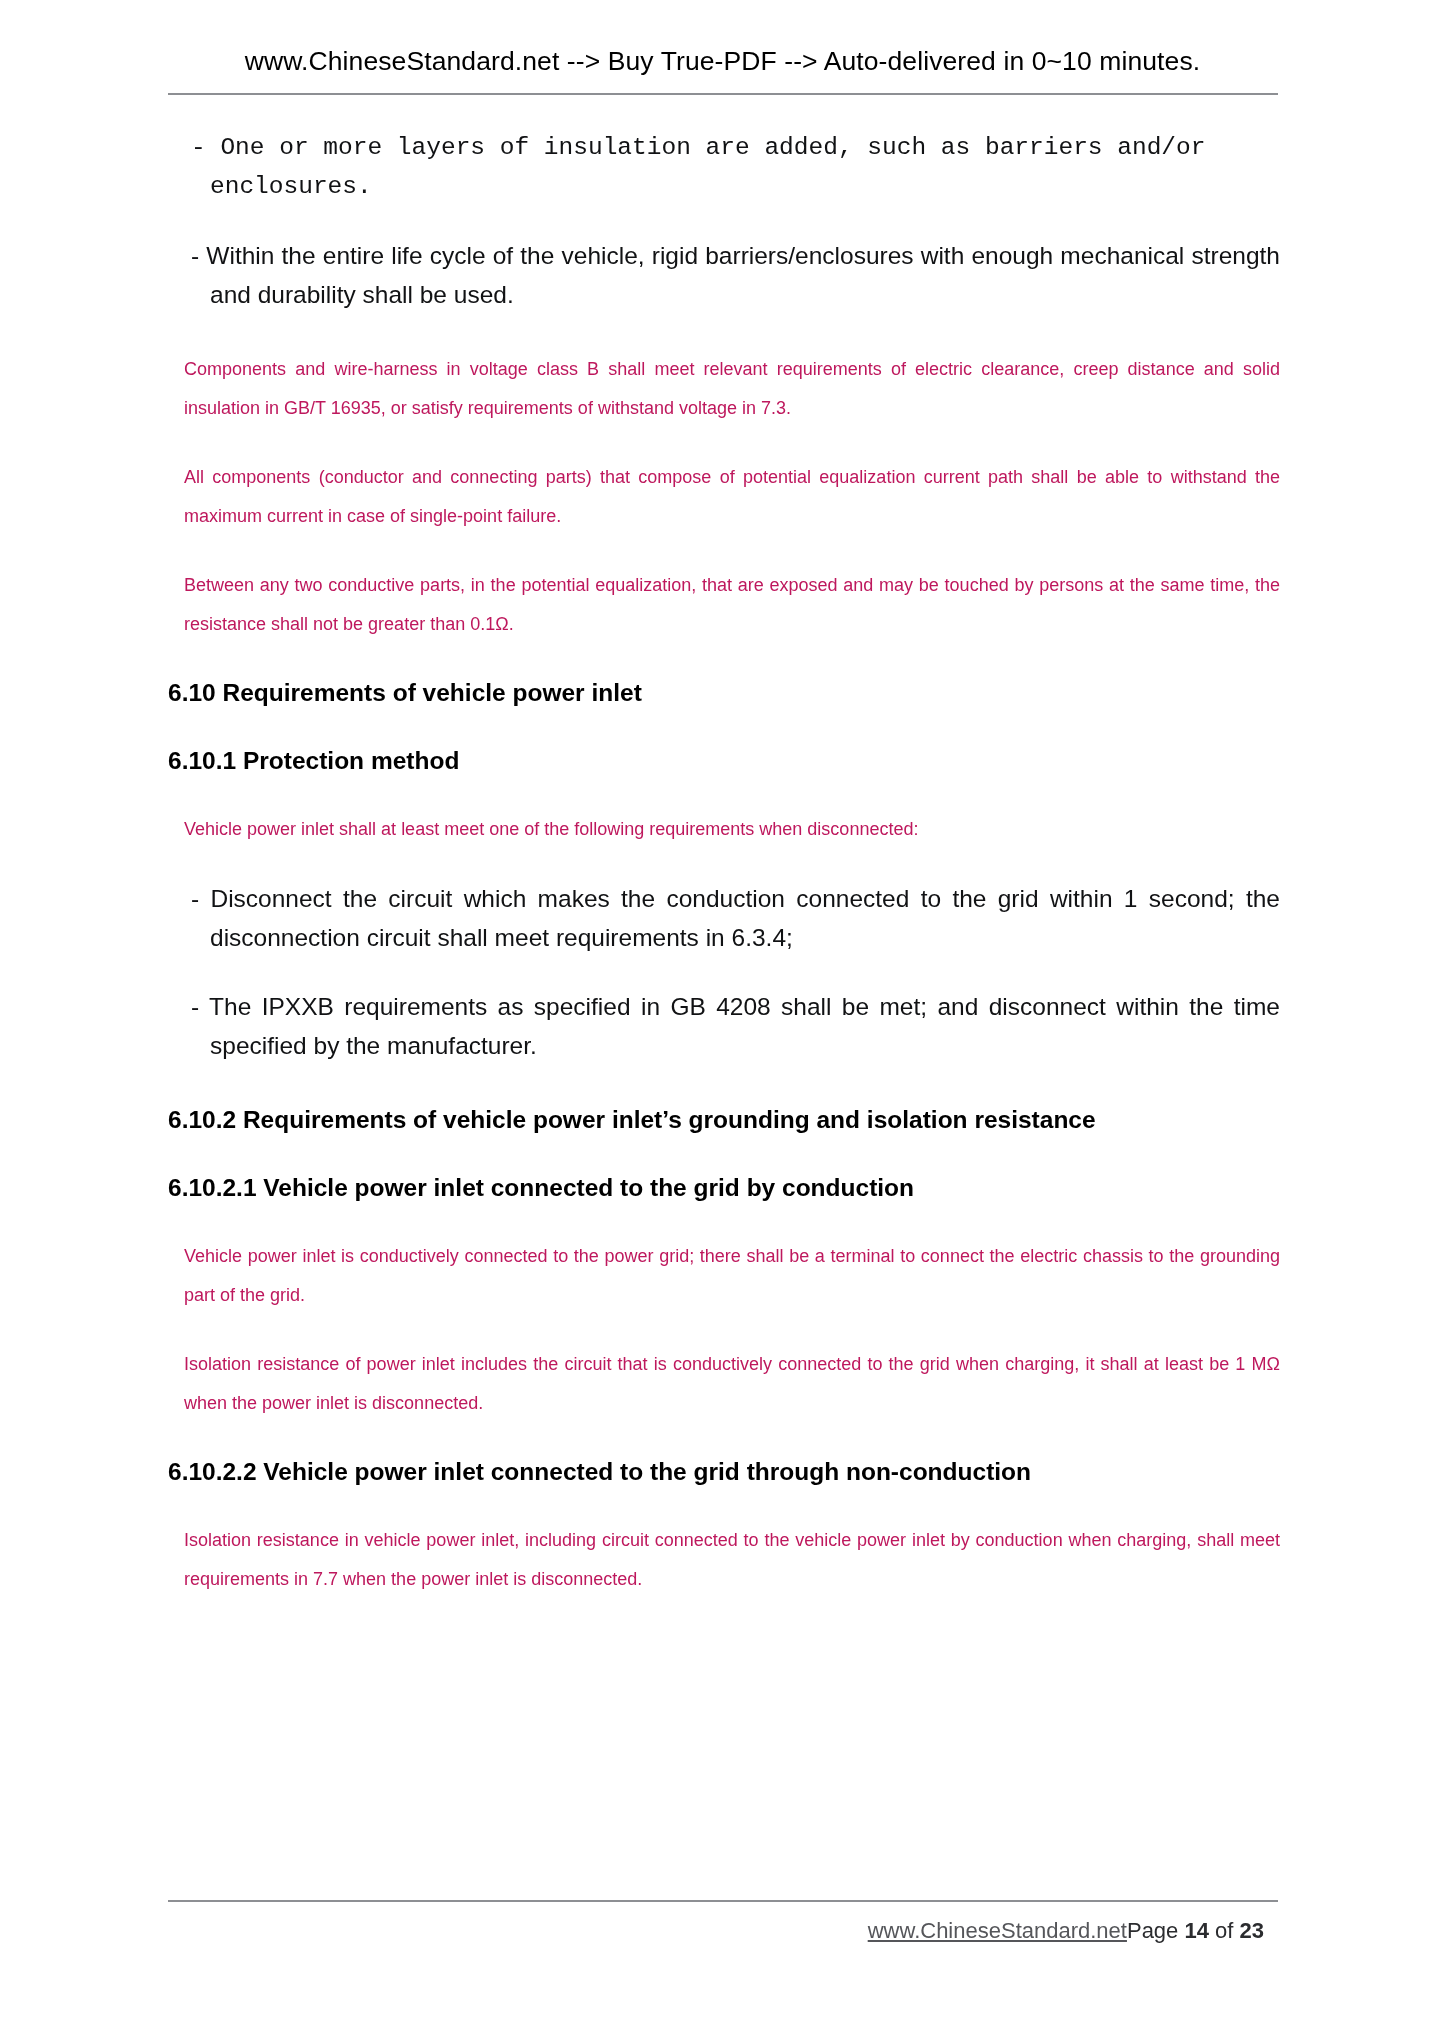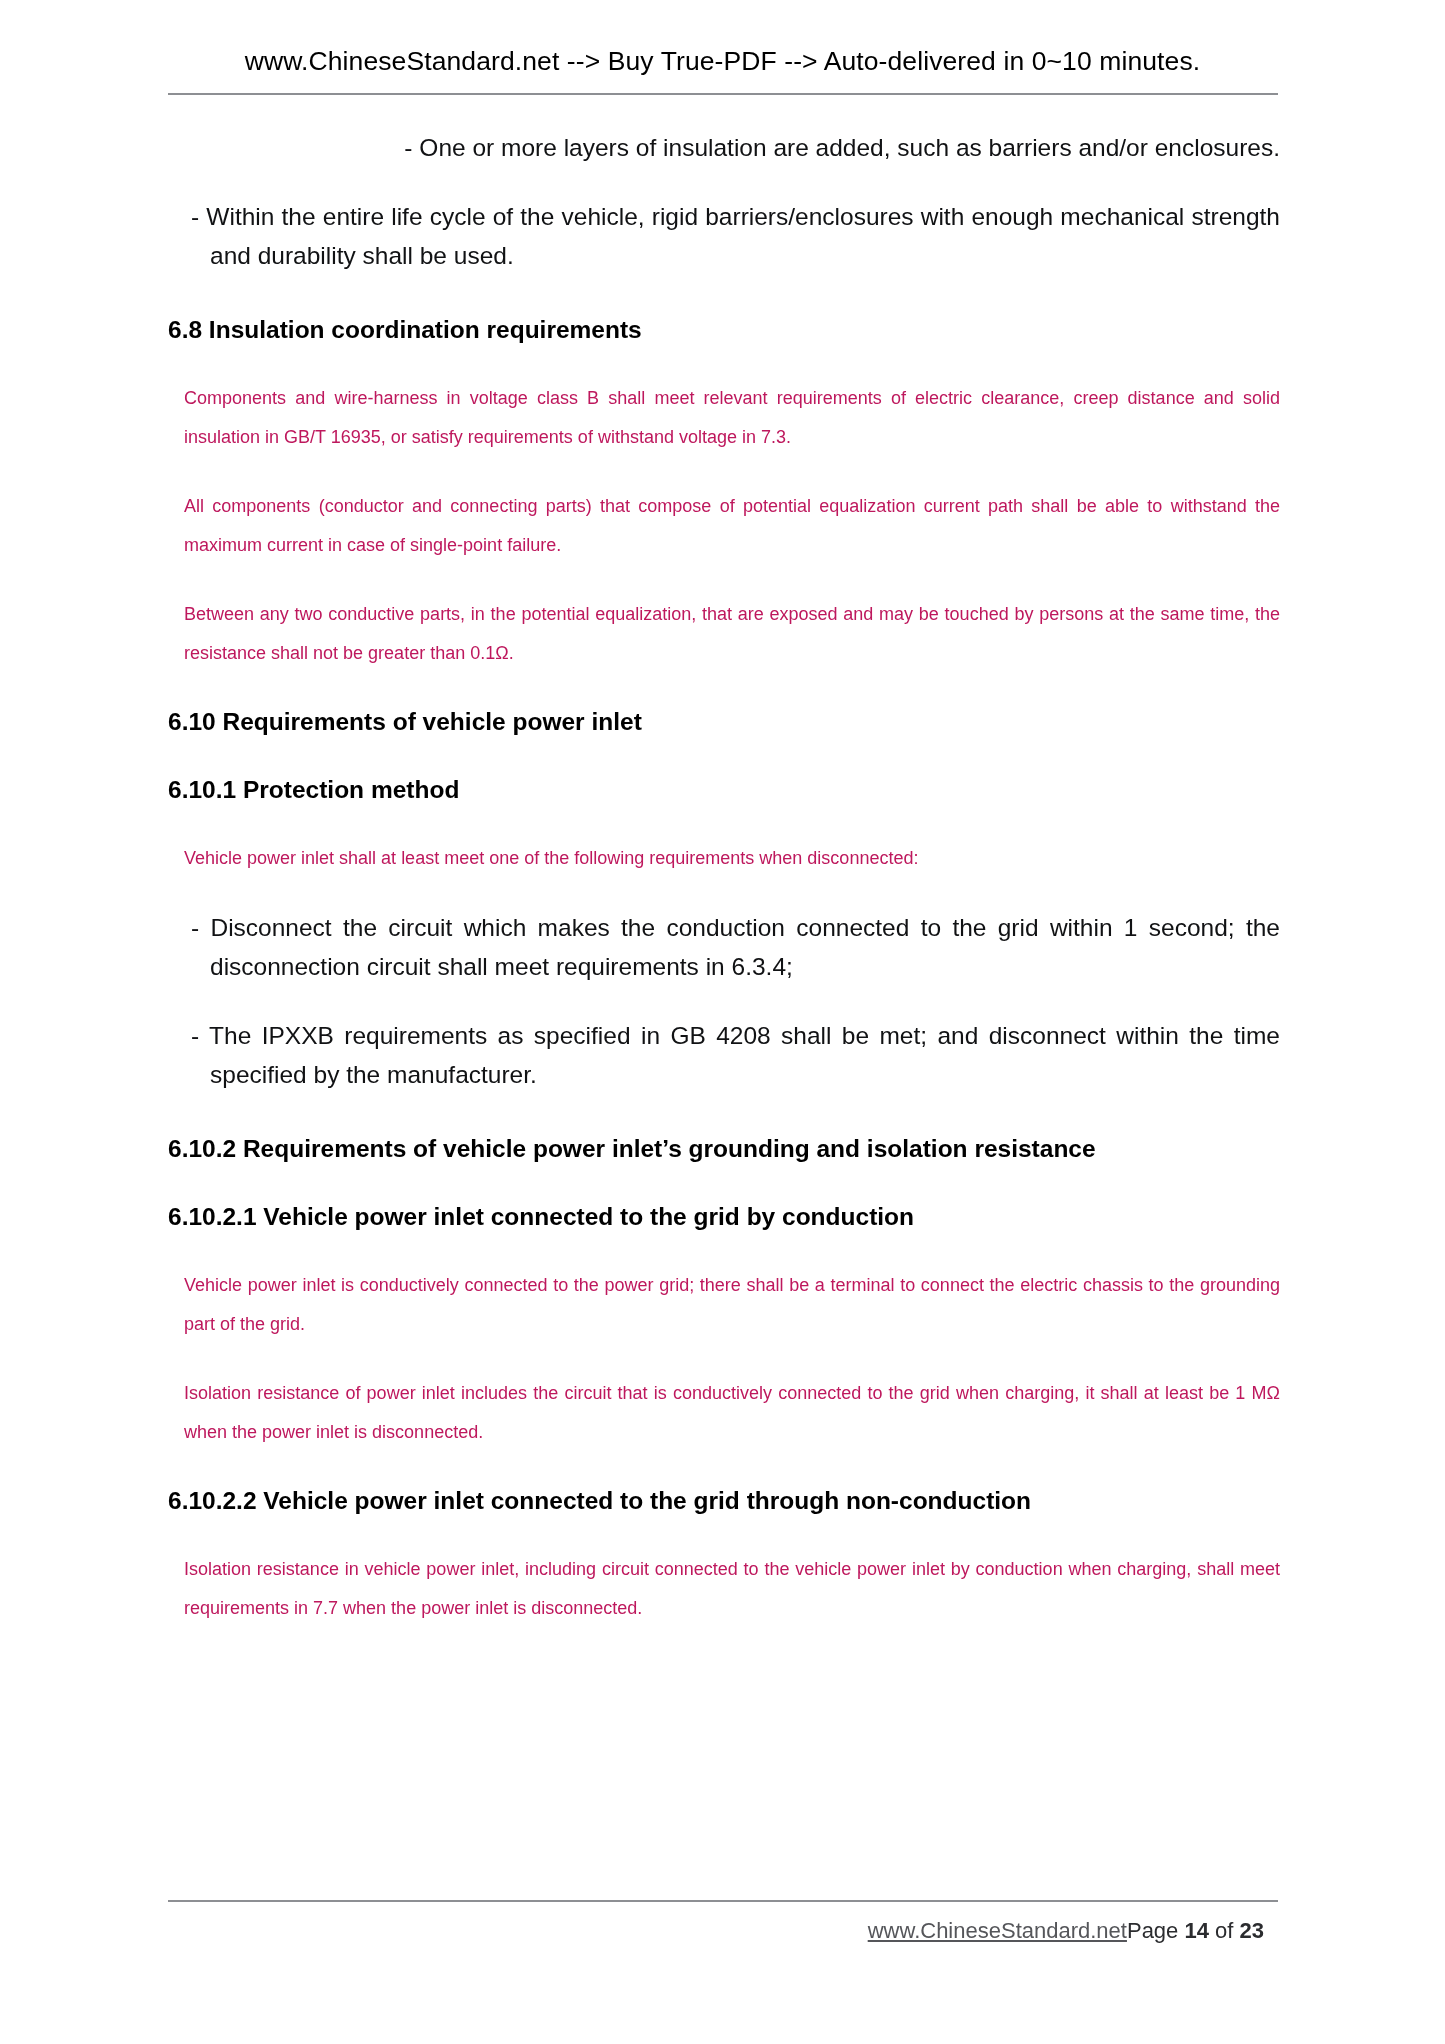--- a/index.html
+++ b/index.html
@@ -88,21 +88,22 @@
     font-size: 24.5px;
     line-height: 39px;
     color: #111214;
     text-align: justify;
     margin: 0 0 30px 0;
     padding-left: 42px;
     text-indent: -19px;
     font-family: "Liberation Sans", sans-serif;
   }
   .bullet.no-justify {
-    text-align: right;
+    text-align: left;
+    font-family: Liberation Mono, monospace;
   }
   .gap-lg { margin-bottom: 36px; }
 
   
   .footer-rule {
     position: absolute;
     left: 168px;
     top: 1900px;
     width: 1110px;
     height: 2px;
@@ -140,21 +141,20 @@
     <div class="promo-line">www.ChineseStandard.net --&gt; Buy True-PDF --&gt; Auto-delivered in 0~10 minutes.</div>
     <div class="header-rule"></div>
   </div>
 
   <div class="content">
 
     <p class="bullet no-justify">- One or more layers of insulation are added, such as barriers and/or enclosures.</p>
 
     <p class="bullet gap-lg">- Within the entire life cycle of the vehicle, rigid barriers/enclosures with enough mechanical strength and durability shall be used.</p>
 
-    <h2 class="heading">6.8 Insulation coordination requirements</h2>
 
     <p class="para">Components and wire-harness in voltage class B shall meet relevant requirements of electric clearance, creep distance and solid insulation in GB/T 16935, or satisfy requirements of withstand voltage in 7.3.</p>
 
 
     <p class="para">All components (conductor and connecting parts) that compose of potential equalization current path shall be able to withstand the maximum current in case of single-point failure.</p>
 
     <p class="para">Between any two conductive parts, in the potential equalization, that are exposed and may be touched by persons at the same time, the resistance shall not be greater than 0.1Ω.</p>
 
     <h2 class="heading">6.10 Requirements of vehicle power inlet</h2>
 

